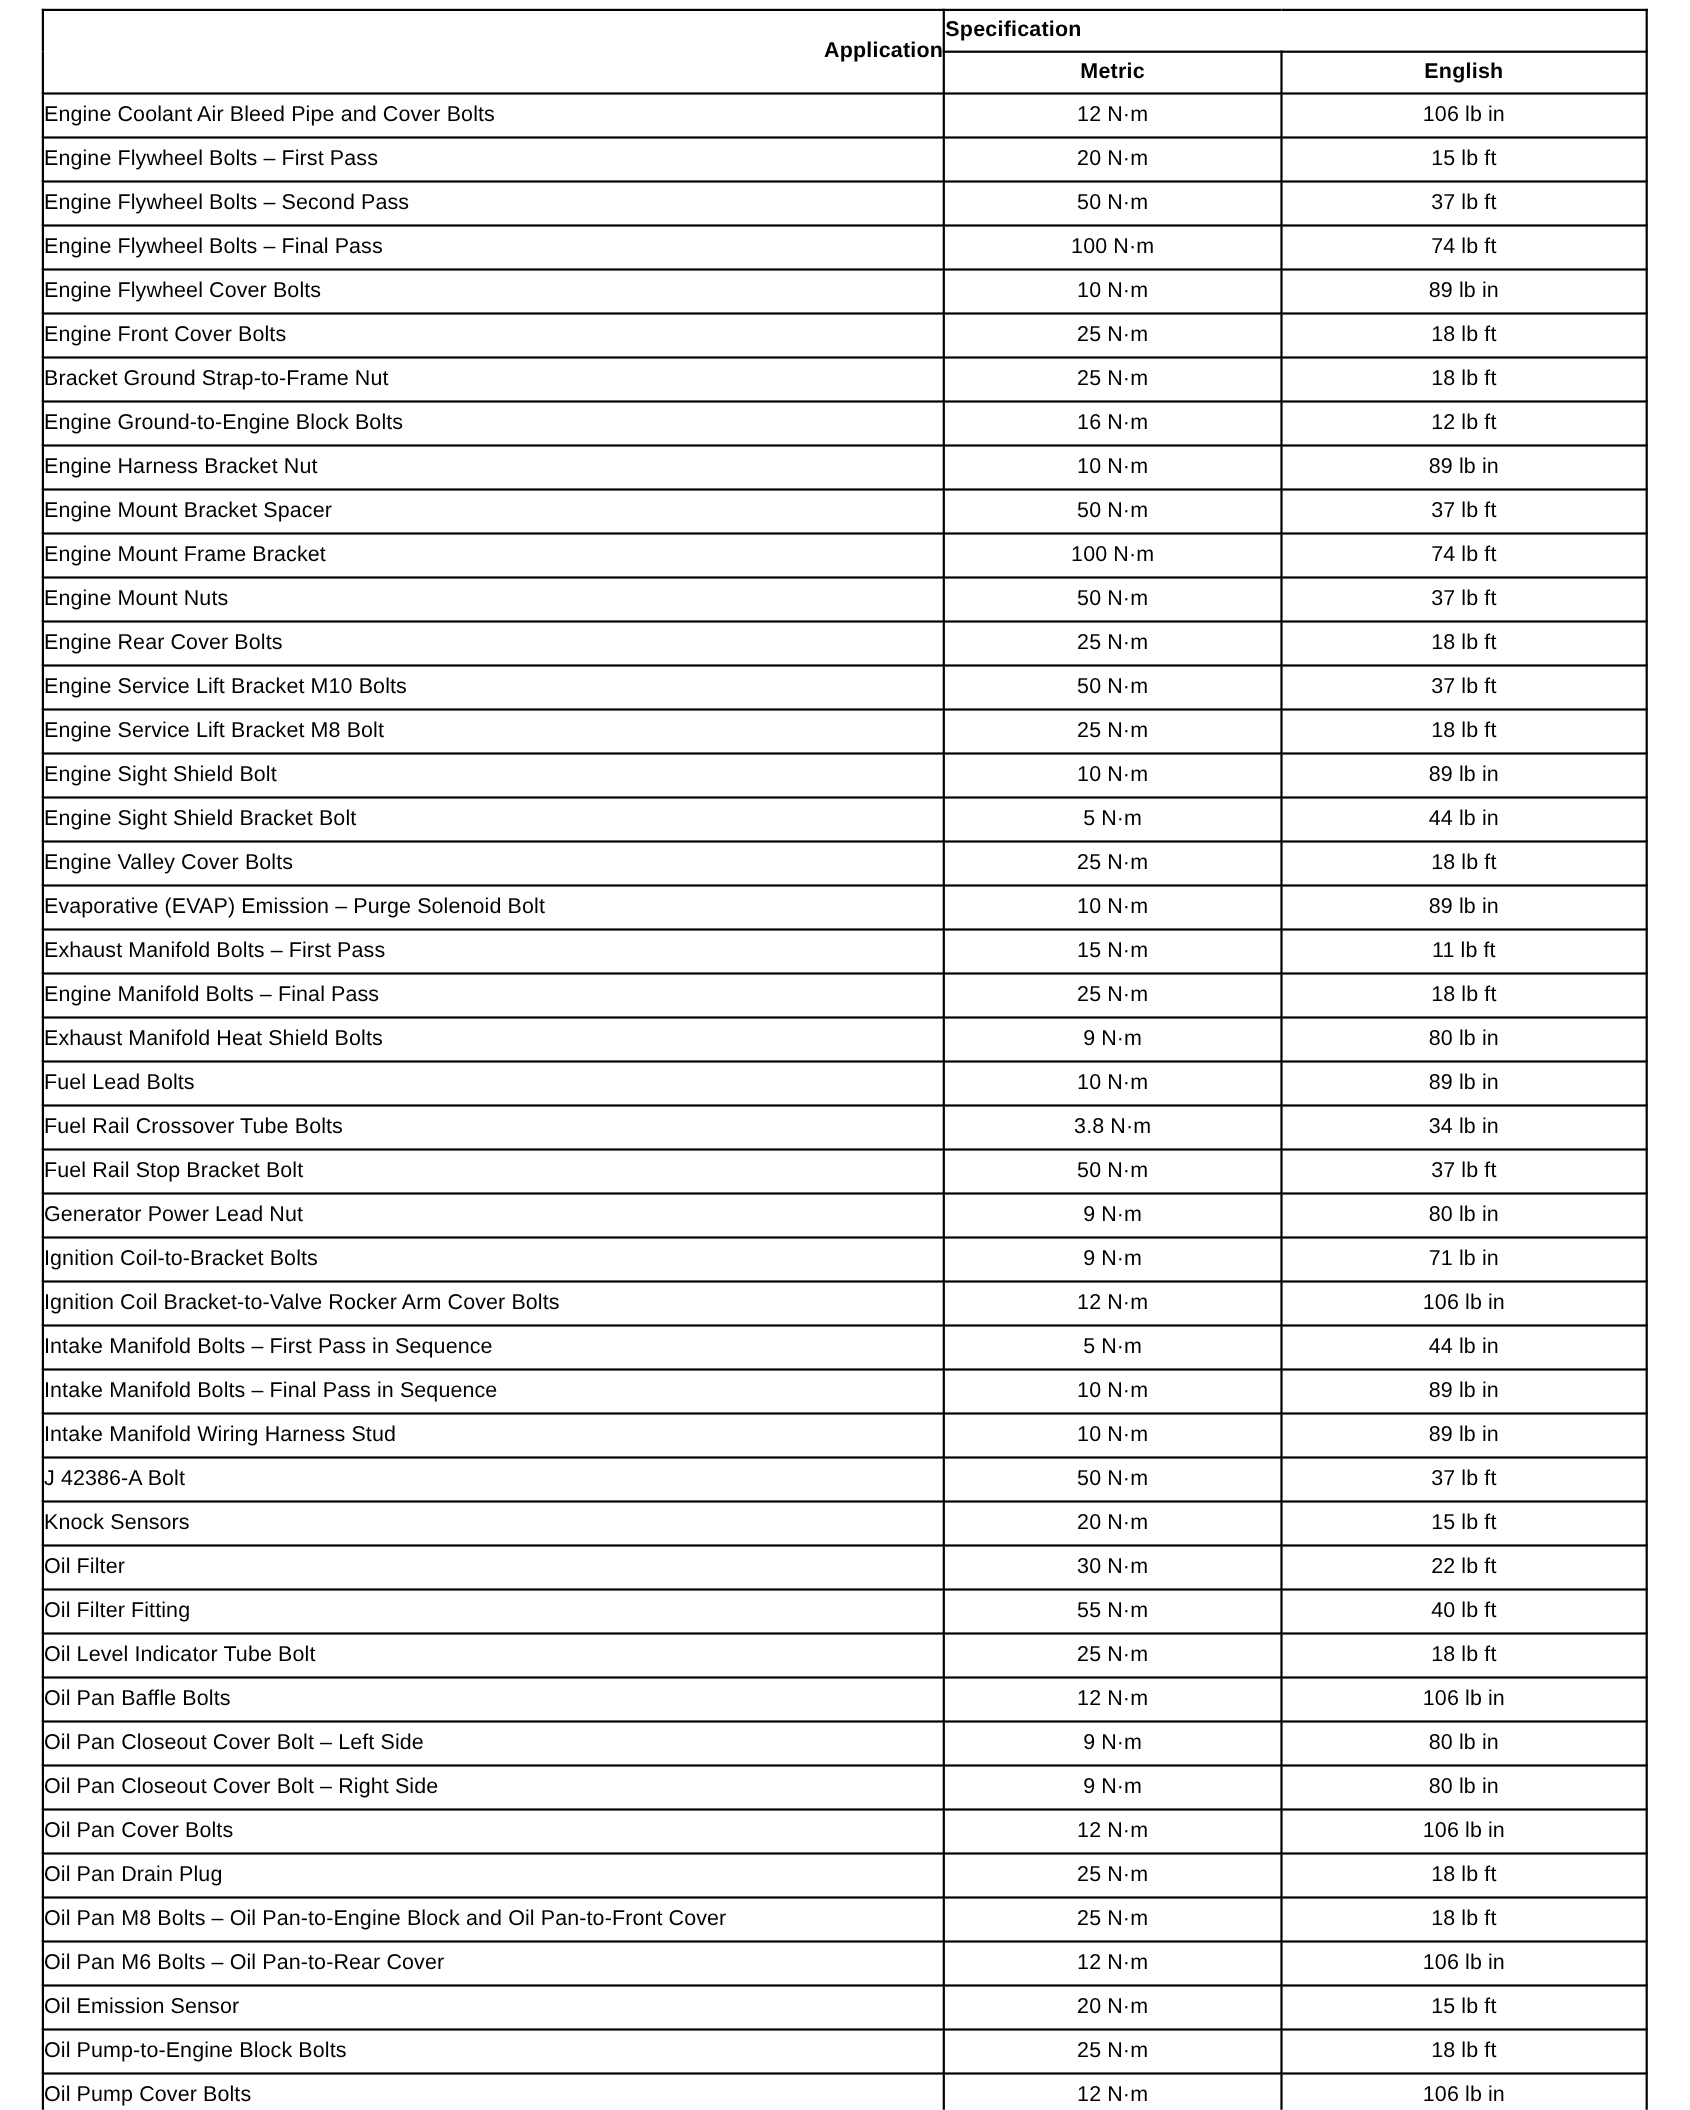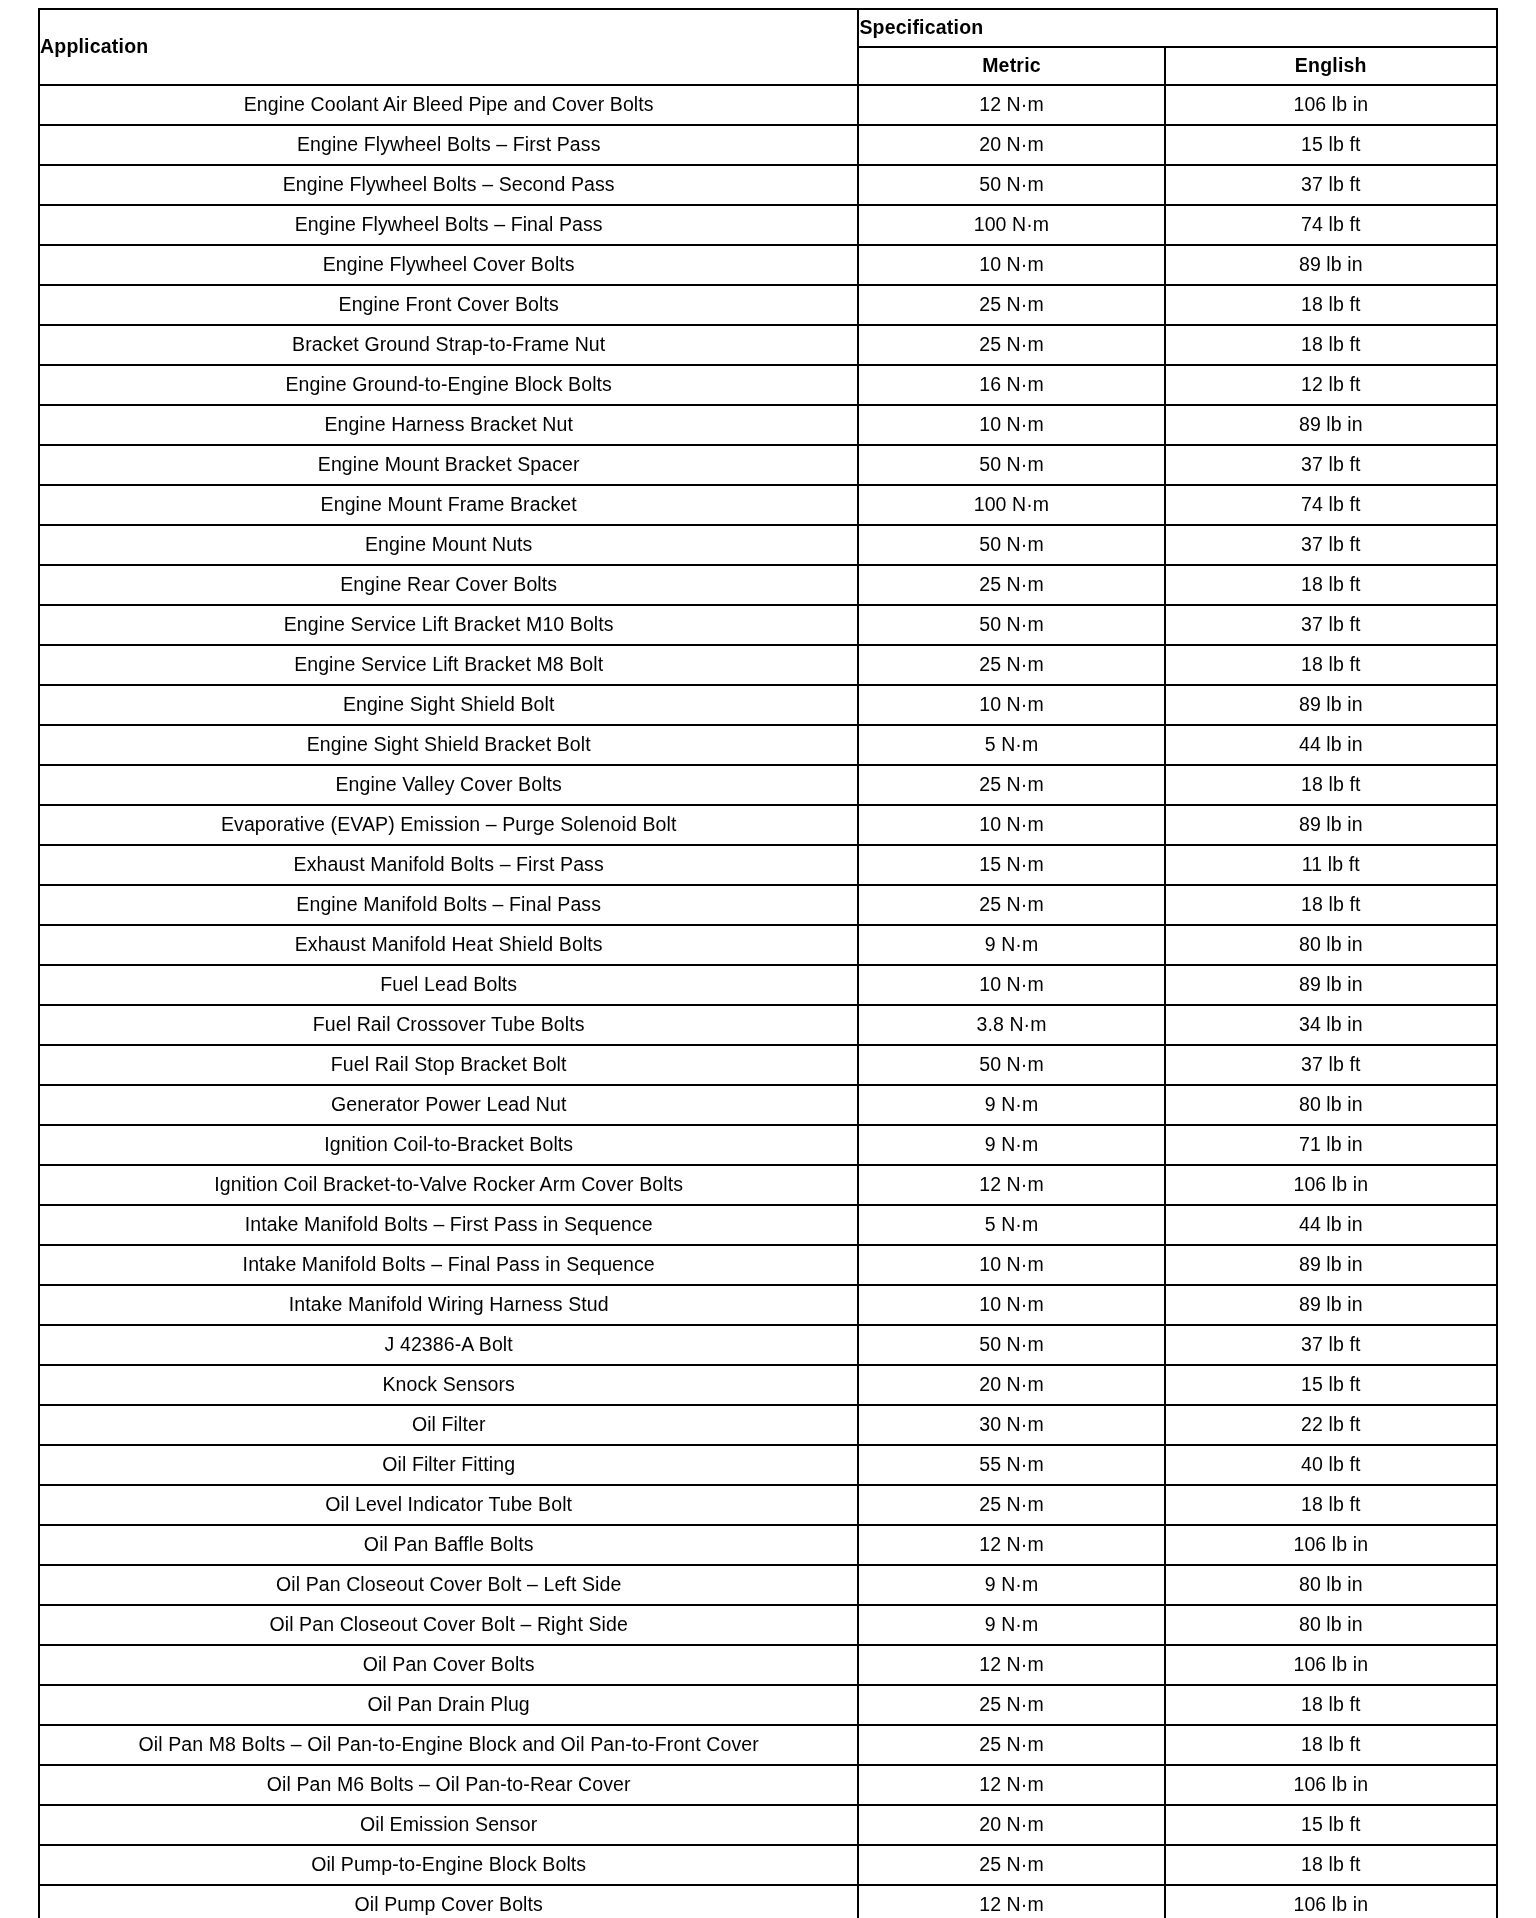--- a/index.html
+++ b/index.html
@@ -39,35 +39,35 @@
   col.c-eng   { width: 22.8%; }
 
   th.spec-header {
     text-align: left;
     font-weight: bold;
     height: 36px;
     font-size: 21px;
     letter-spacing: 0.2px;
   }
   th.app-header {
-    text-align: left;
+    text-align: right;
     font-weight: bold;
     font-size: 21px;
     height: 74px;
     letter-spacing: 0.2px;
   }
   th.sub-header {
     text-align: center;
     font-weight: bold;
     font-size: 20px;
     height: 36px;
     letter-spacing: 0.2px;
   }
   td.app-cell {
-    text-align: center;
+    text-align: left;
     padding: 0 0 0 12px;
     height: 38px;
     white-space: nowrap;
     overflow: hidden;
     letter-spacing: 0.1px;
   }
   td.val-cell {
     text-align: center;
     height: 38px;
     white-space: nowrap;

